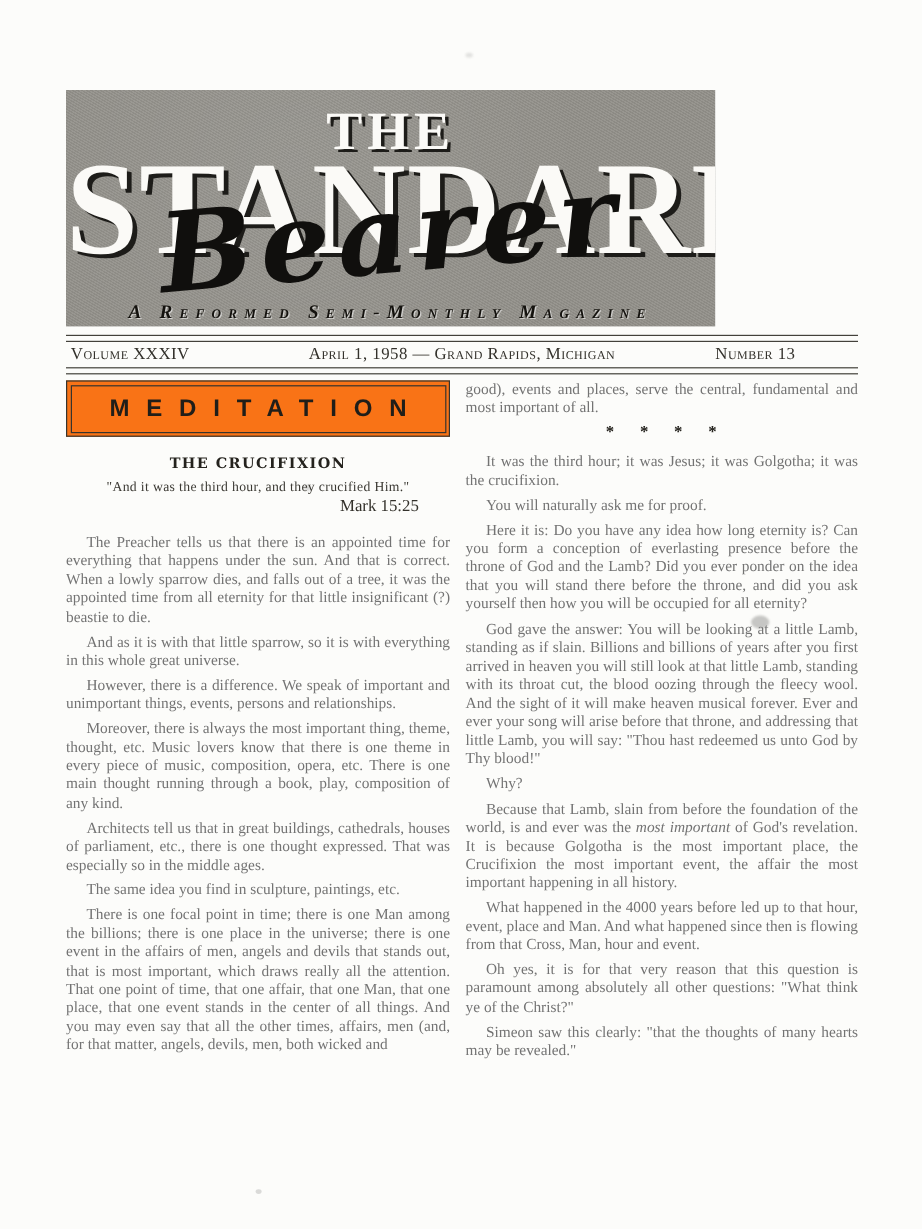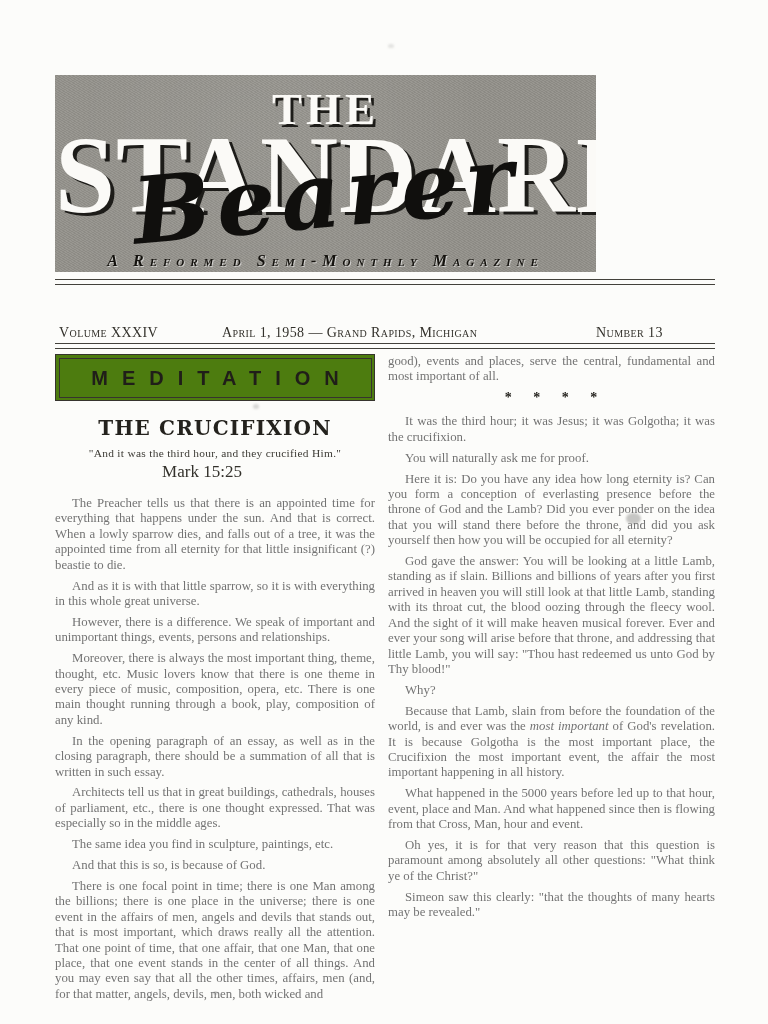--- a/index.html
+++ b/index.html
@@ -54,51 +54,51 @@
   
   .rule-double{
     height:4px;border-top:1.5px solid #43413b;border-bottom:1px solid #43413b;
   }
   .r1{margin-top:7px;}
   .issue-line{
     display:flex;align-items:baseline;
     padding:3px 4px 2px 4px;
     font-variant:small-caps;font-size:14px;letter-spacing:0.4px;color:#33312b;
   }
-  .issue-line .l{flex:1;text-align:left;margin-top:37px;}
-  .issue-line .c{flex:2;text-align:left;}
+  .issue-line .l{flex:1;text-align:left;}
+  .issue-line .c{flex:2;text-align:center;}
   .issue-line .r{flex:1;text-align:center;}
   
   .columns{display:flex;gap:13px;margin-top:5px;}
   .col-left{width:320px;}
   .col-right{width:327px;}
   
   .medbox{
-    border:1.5px solid #36342e;padding:2.5px;background:#4d7c0f;
+    border:1.5px solid #36342e;padding:2.5px;background:#f97316;
   }
   .medbox-inner{
     border:1px solid #36342e;
     text-align:center;
     font-family:"Liberation Sans", sans-serif;
     font-weight:bold;font-size:20px;
     letter-spacing:14px;text-indent:14px;
     padding:8px 0 7px 0;color:#201e19;
   }
   
   .art-title{
     margin:15px 0 7px 0;text-align:center;
     font-family:"DejaVu Serif", serif;
-    font-size:20px;font-weight:bold;letter-spacing:1.2px;
+    font-size:12px;font-weight:bold;letter-spacing:1.2px;
     color:#24221d;
   }
   .epigraph{
     text-align:center;font-size:11.4px;color:#3b3933;letter-spacing:0.3px;
   }
   .epigraph-ref{
-    text-align:center;padding-right:26px;font-size:17px;color:#33312b;margin-top:3px;
+    text-align:right;padding-right:26px;font-size:14px;color:#33312b;margin-top:3px;
   }
   .body-start{margin-top:14px;}
   p.bp{
     margin:0 0 5.5px 0;
     text-indent:17px;
     text-align:justify;
     font-size:12.8px;line-height:15.4px;
     color:#737373;
   }
   p.noindent{text-indent:0;}
@@ -150,40 +150,38 @@
 
       <h2 class="art-title">THE CRUCIFIXION</h2>
       <div class="epigraph">"And it was the third hour, and they crucified Him."</div>
       <div class="epigraph-ref">Mark 15:25</div>
 
       <div class="body-start">
         <p class="bp">The Preacher tells us that there is an appointed time for everything that happens under the sun.  And that is correct.  When a lowly sparrow dies, and falls out of a tree, it was the appointed time from all eternity for that little insignificant (?) beastie to die.</p>
         <p class="bp">And as it is with that little sparrow, so it is with everything in this whole great universe.</p>
         <p class="bp">However, there is a difference.  We speak of important and unimportant things, events, persons and relationships.</p>
         <p class="bp">Moreover, there is always the most important thing, theme, thought, etc.  Music lovers know that there is one theme in every piece of music, composition, opera, etc.  There is one main thought running through a book, play, composition of any kind.</p>
-        <p class="bp">In the opening paragraph of an essay, as well as in the closing paragraph, there should be a summation of all that is written in such essay.</p>
         <p class="bp">Architects tell us that in great buildings, cathedrals, houses of parliament, etc., there is one thought expressed. That was especially so in the middle ages.</p>
         <p class="bp">The same idea you find in sculpture, paintings, etc.</p>
-        <p class="bp">And that this is so, is because of God.</p>
         <p class="bp">There is one focal point in time; there is one Man among the billions; there is one place in the universe; there is one event in the affairs of men, angels and devils that stands out, that is most important, which draws really all the attention. That one point of time, that one affair, that one Man, that one place, that one event stands in the center of all things. And you may even say that all the other times, affairs, men (and, for that matter, angels, devils, men, both wicked and</p>
       </div>
     </div>
 
     <div class="col-right">
       <p class="bp noindent">good), events and places, serve the central, fundamental and most important of all.</p>
 
       <div class="separator">* * * *</div>
 
       <p class="bp">It was the third hour; it was Jesus; it was Golgotha; it was the crucifixion.</p>
       <p class="bp">You will naturally ask me for proof.</p>
       <p class="bp">Here it is: Do you have any idea how long eternity is? Can you form a conception of everlasting presence before the throne of God and the Lamb?  Did you ever ponder on the idea that you will stand there before the throne, and did you ask yourself then how you will be occupied for all eternity?</p>
       <p class="bp">God gave the answer: You will be looking at a little Lamb, standing as if slain.  Billions and billions of years after you first arrived in heaven you will still look at that little Lamb, standing with its throat cut, the blood oozing through the fleecy wool.  And the sight of it will make heaven musical forever.  Ever and ever your song will arise before that throne, and addressing that little Lamb, you will say: "Thou hast redeemed us unto God by Thy blood!"</p>
       <p class="bp">Why?</p>
 
       <p class="bp"><span>Because that Lamb, slain from before the foundation of the world, is and ever was the </span><span class="it">most important</span><span> of God's revelation.  It is because Golgotha is the most important place, the Crucifixion the most important event, the affair the most important happening in all history.</span></p>
 
-      <p class="bp">What happened in the 5000 years before led up to that hour, event, place and Man.  And what happened since then is flowing from that Cross, Man, hour and event.</p>
+      <p class="bp">What happened in the 4000 years before led up to that hour, event, place and Man.  And what happened since then is flowing from that Cross, Man, hour and event.</p>
       <p class="bp">Oh yes, it is for that very reason that this question is paramount among absolutely all other questions: "What think ye of the Christ?"</p>
       <p class="bp">Simeon saw this clearly: "that the thoughts of many hearts may be revealed."</p>
     </div>
 
   </div>
 </div>
 
 </body></html>

